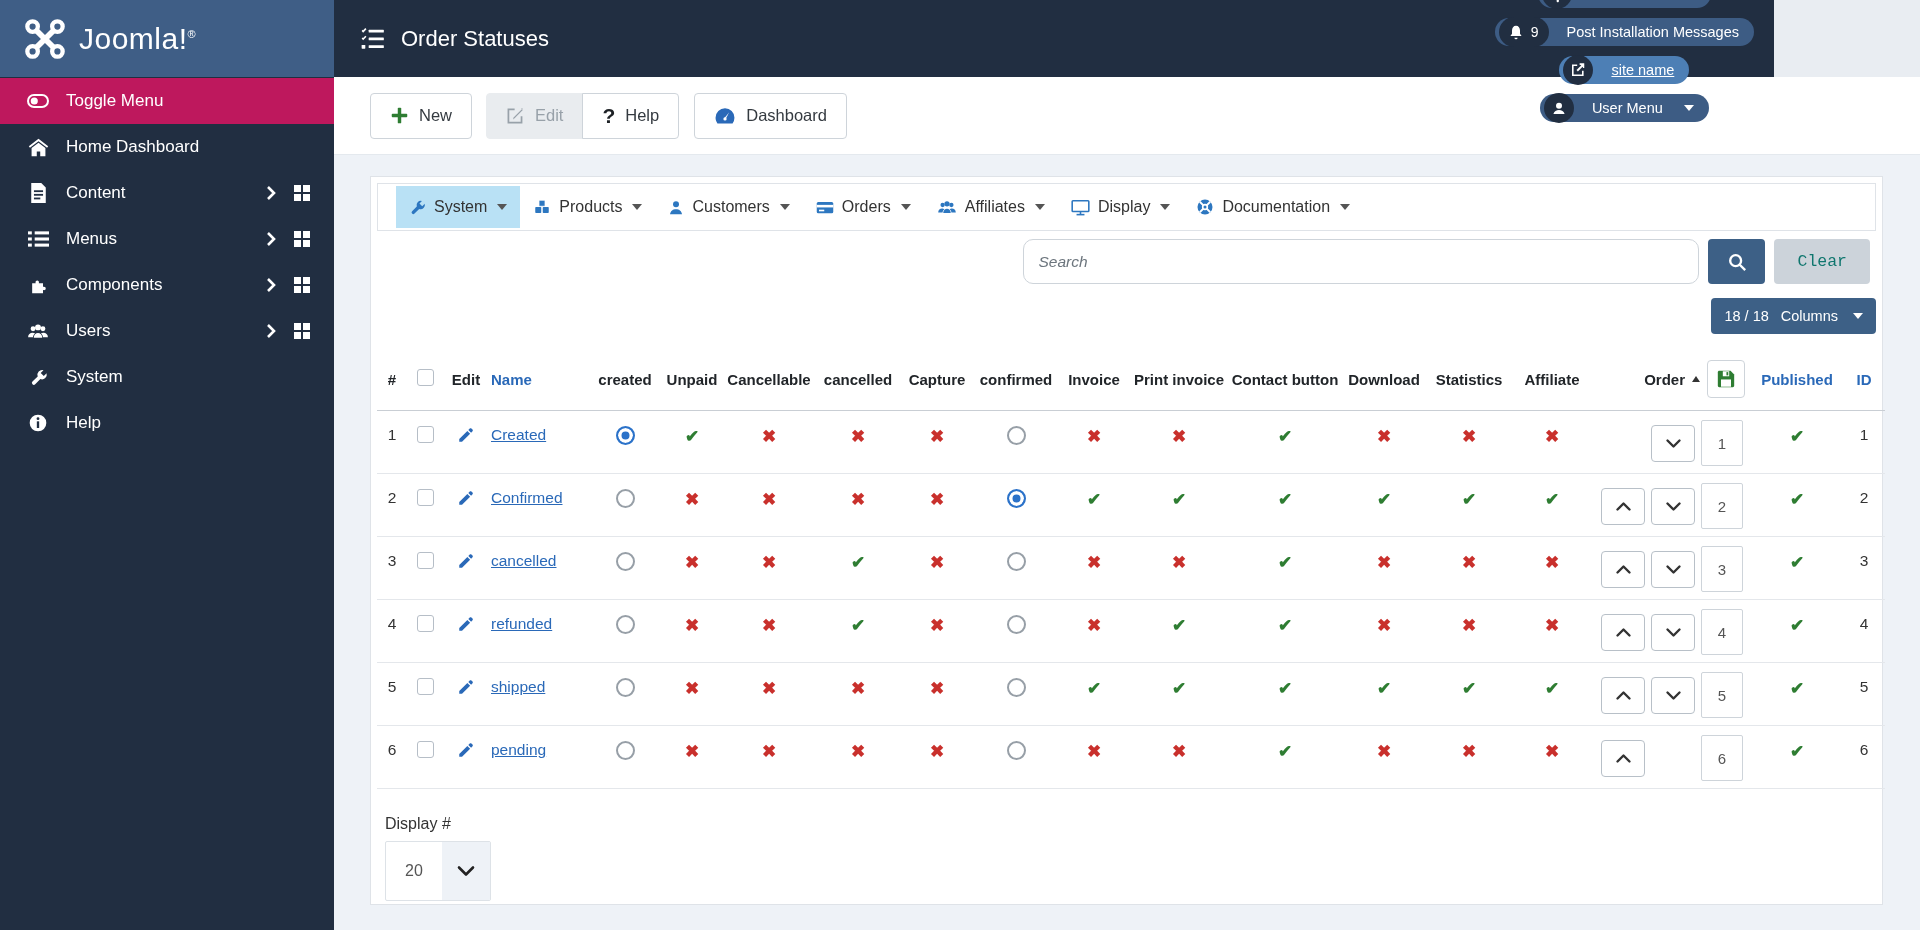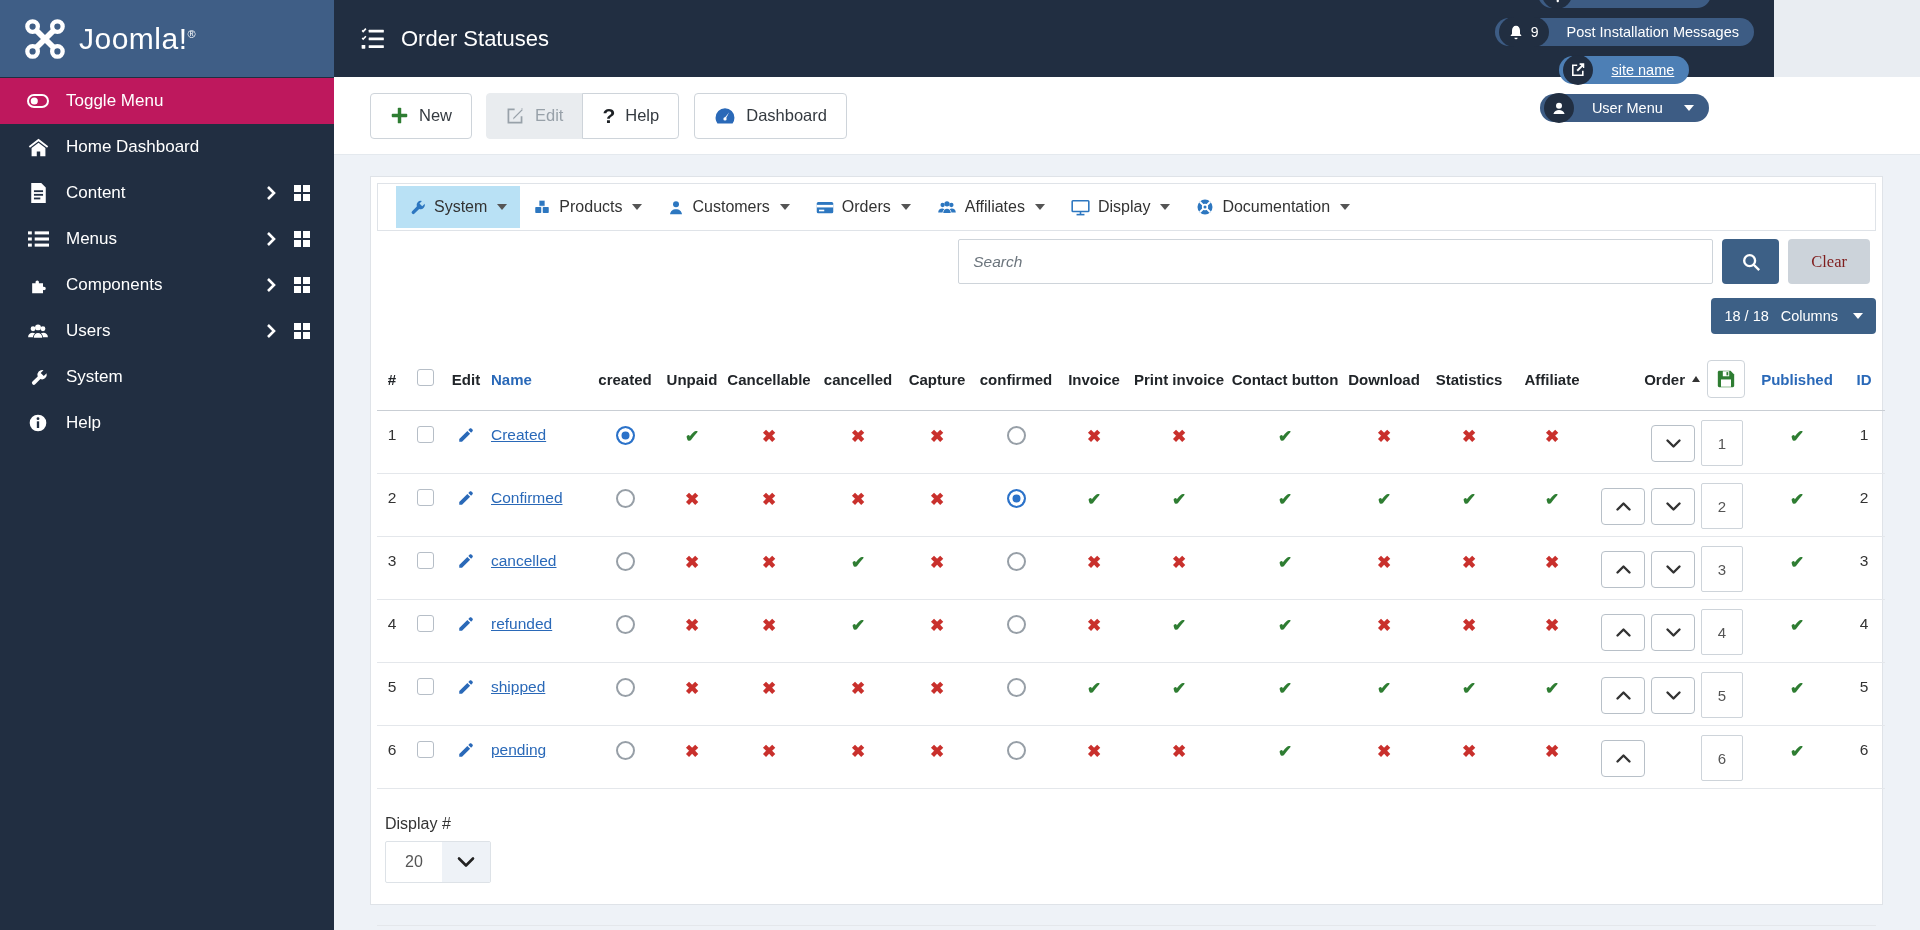--- a/index.html
+++ b/index.html
@@ -43,24 +43,24 @@
   .btn.dash { margin-left:15px; }
   .qmark { font-size:21px; font-weight:bold; color:#1d2125; }
   
   .main { position:absolute; left:334px; top:155px; right:0; bottom:0; background:#eef2f7; }
   .card { position:absolute; left:36px; top:21px; width:1513px; height:729px; background:#fff; border:1px solid #dfe3e8; padding:6px; }
   .subnav { border:1px solid #dfe3e8; height:48px; display:flex; align-items:center; padding-left:18px; background:#fff; }
   .tab { display:flex; align-items:center; gap:8px; padding:0 13px; height:42px; font-size:16px; color:#333; cursor:pointer; }
   .tab .caret { border-top-color:#555; margin-left:2px; }
   .tab.active { background:#b9e1f5; }
   .filter-row { margin-top:8px; display:flex; justify-content:flex-end; align-items:center; gap:9px; padding-right:6px; }
-  .search-input { width:755px; height:45px; border:1px solid #ced4da; border-radius:2px; padding:0 14px; font-size:15.5px; font-family:inherit; color:#333; }
+  .search-input { width:676px; height:45px; border:1px solid #ced4da; border-radius:10px; padding:0 14px; font-size:15.5px; font-family:inherit; color:#333; }
   .search-input::placeholder { font-style:italic; color:#6c757d; }
   .btn-search { width:57px; height:45px; background:#3d6086; border:none; border-radius:4px; display:flex; align-items:center; justify-content:center; cursor:pointer; }
-  .btn-clear { height:45px; padding:0 23px; background:#ccd3da; border:none; border-radius:4px; color:#7f1d1d; font-size:16.5px; font-family:Liberation Serif, serif; cursor:default; }
+  .btn-clear { height:45px; padding:0 23px; background:#ccd3da; border:none; border-radius:4px; color:#0f766e; font-size:16.5px; font-family:Liberation Mono, monospace; cursor:default; }
   .columns-row { margin-top:14px; display:flex; justify-content:flex-end; }
   .btn-columns { height:36px; background:#3d6086; border:none; border-radius:4px; color:#fff; font-size:14.5px; padding:0 13px; display:flex; align-items:center; gap:12px; cursor:pointer; font-family:inherit; }
   
   table { margin-top:12px; width:100%; border-collapse:collapse; table-layout:fixed; }
   th { font-size:15px; font-weight:bold; padding:14px 2px 12px; text-align:center; color:#212529; border-bottom:1px solid #c9ced4; white-space:nowrap; overflow:hidden; }
   th.blue { color:#2a69b8; cursor:pointer; }
   th.left, td.left { text-align:left; }
   td { text-align:center; padding:15px 2px 21px; border-bottom:1px solid #e4e7eb; font-size:15.5px; color:#333; vertical-align:top; }
   td.order-cell { padding-top:9px; padding-bottom:7px; }
   .name-link { color:#2a69b8; text-decoration:underline; cursor:pointer; }
@@ -73,21 +73,21 @@
   .order-head { display:flex; justify-content:flex-end; align-items:center; gap:7px; padding-right:4px; }
   .sort-asc { width:0; height:0; border-left:4.5px solid transparent; border-right:4.5px solid transparent; border-bottom:6px solid #333; }
   .save-order-btn { width:38px; height:38px; border:1px solid #ced4da; border-radius:4px; background:#fff; display:flex; align-items:center; justify-content:center; cursor:pointer; }
   .order-flex { display:flex; justify-content:flex-end; align-items:center; gap:6px; padding-right:6px; }
   .ord-slot { width:44px; height:37px; flex:none; }
   .ord-btn { width:44px; height:37px; border:1px solid #b8c0c8; border-radius:4px; background:#fff; display:flex; align-items:center; justify-content:center; cursor:pointer; }
   .ord-input { width:42px; height:46px; border:1px solid #ced4da; border-radius:2px; text-align:center; font-size:15px; color:#555; font-family:inherit; }
   
   .display-num { margin-top:26px; padding-left:8px; }
   .display-label { font-size:16px; color:#333; }
-  .select-box { margin-top:8px; width:106px; height:42px; border:1px solid #dde2e7; border-radius:2px; display:flex; overflow:hidden; background:#fff; cursor:pointer; }
+  .select-box { margin-top:8px; width:106px; height:60px; border:1px solid #dde2e7; border-radius:2px; display:flex; overflow:hidden; background:#fff; cursor:pointer; }
   .select-box .val { flex:1; display:flex; align-items:center; justify-content:center; color:#555; font-size:16px; }
   .select-box .chev { width:48px; background:#eef2f7; display:flex; align-items:center; justify-content:center; }
   .footer-line { margin-top:42px; border-top:1px solid #e4e7eb; height:28px; }
   svg { display:block; }
 </style>
 </head>
 <body>
 
 <header class="topbar">
   <div class="logo-box">

